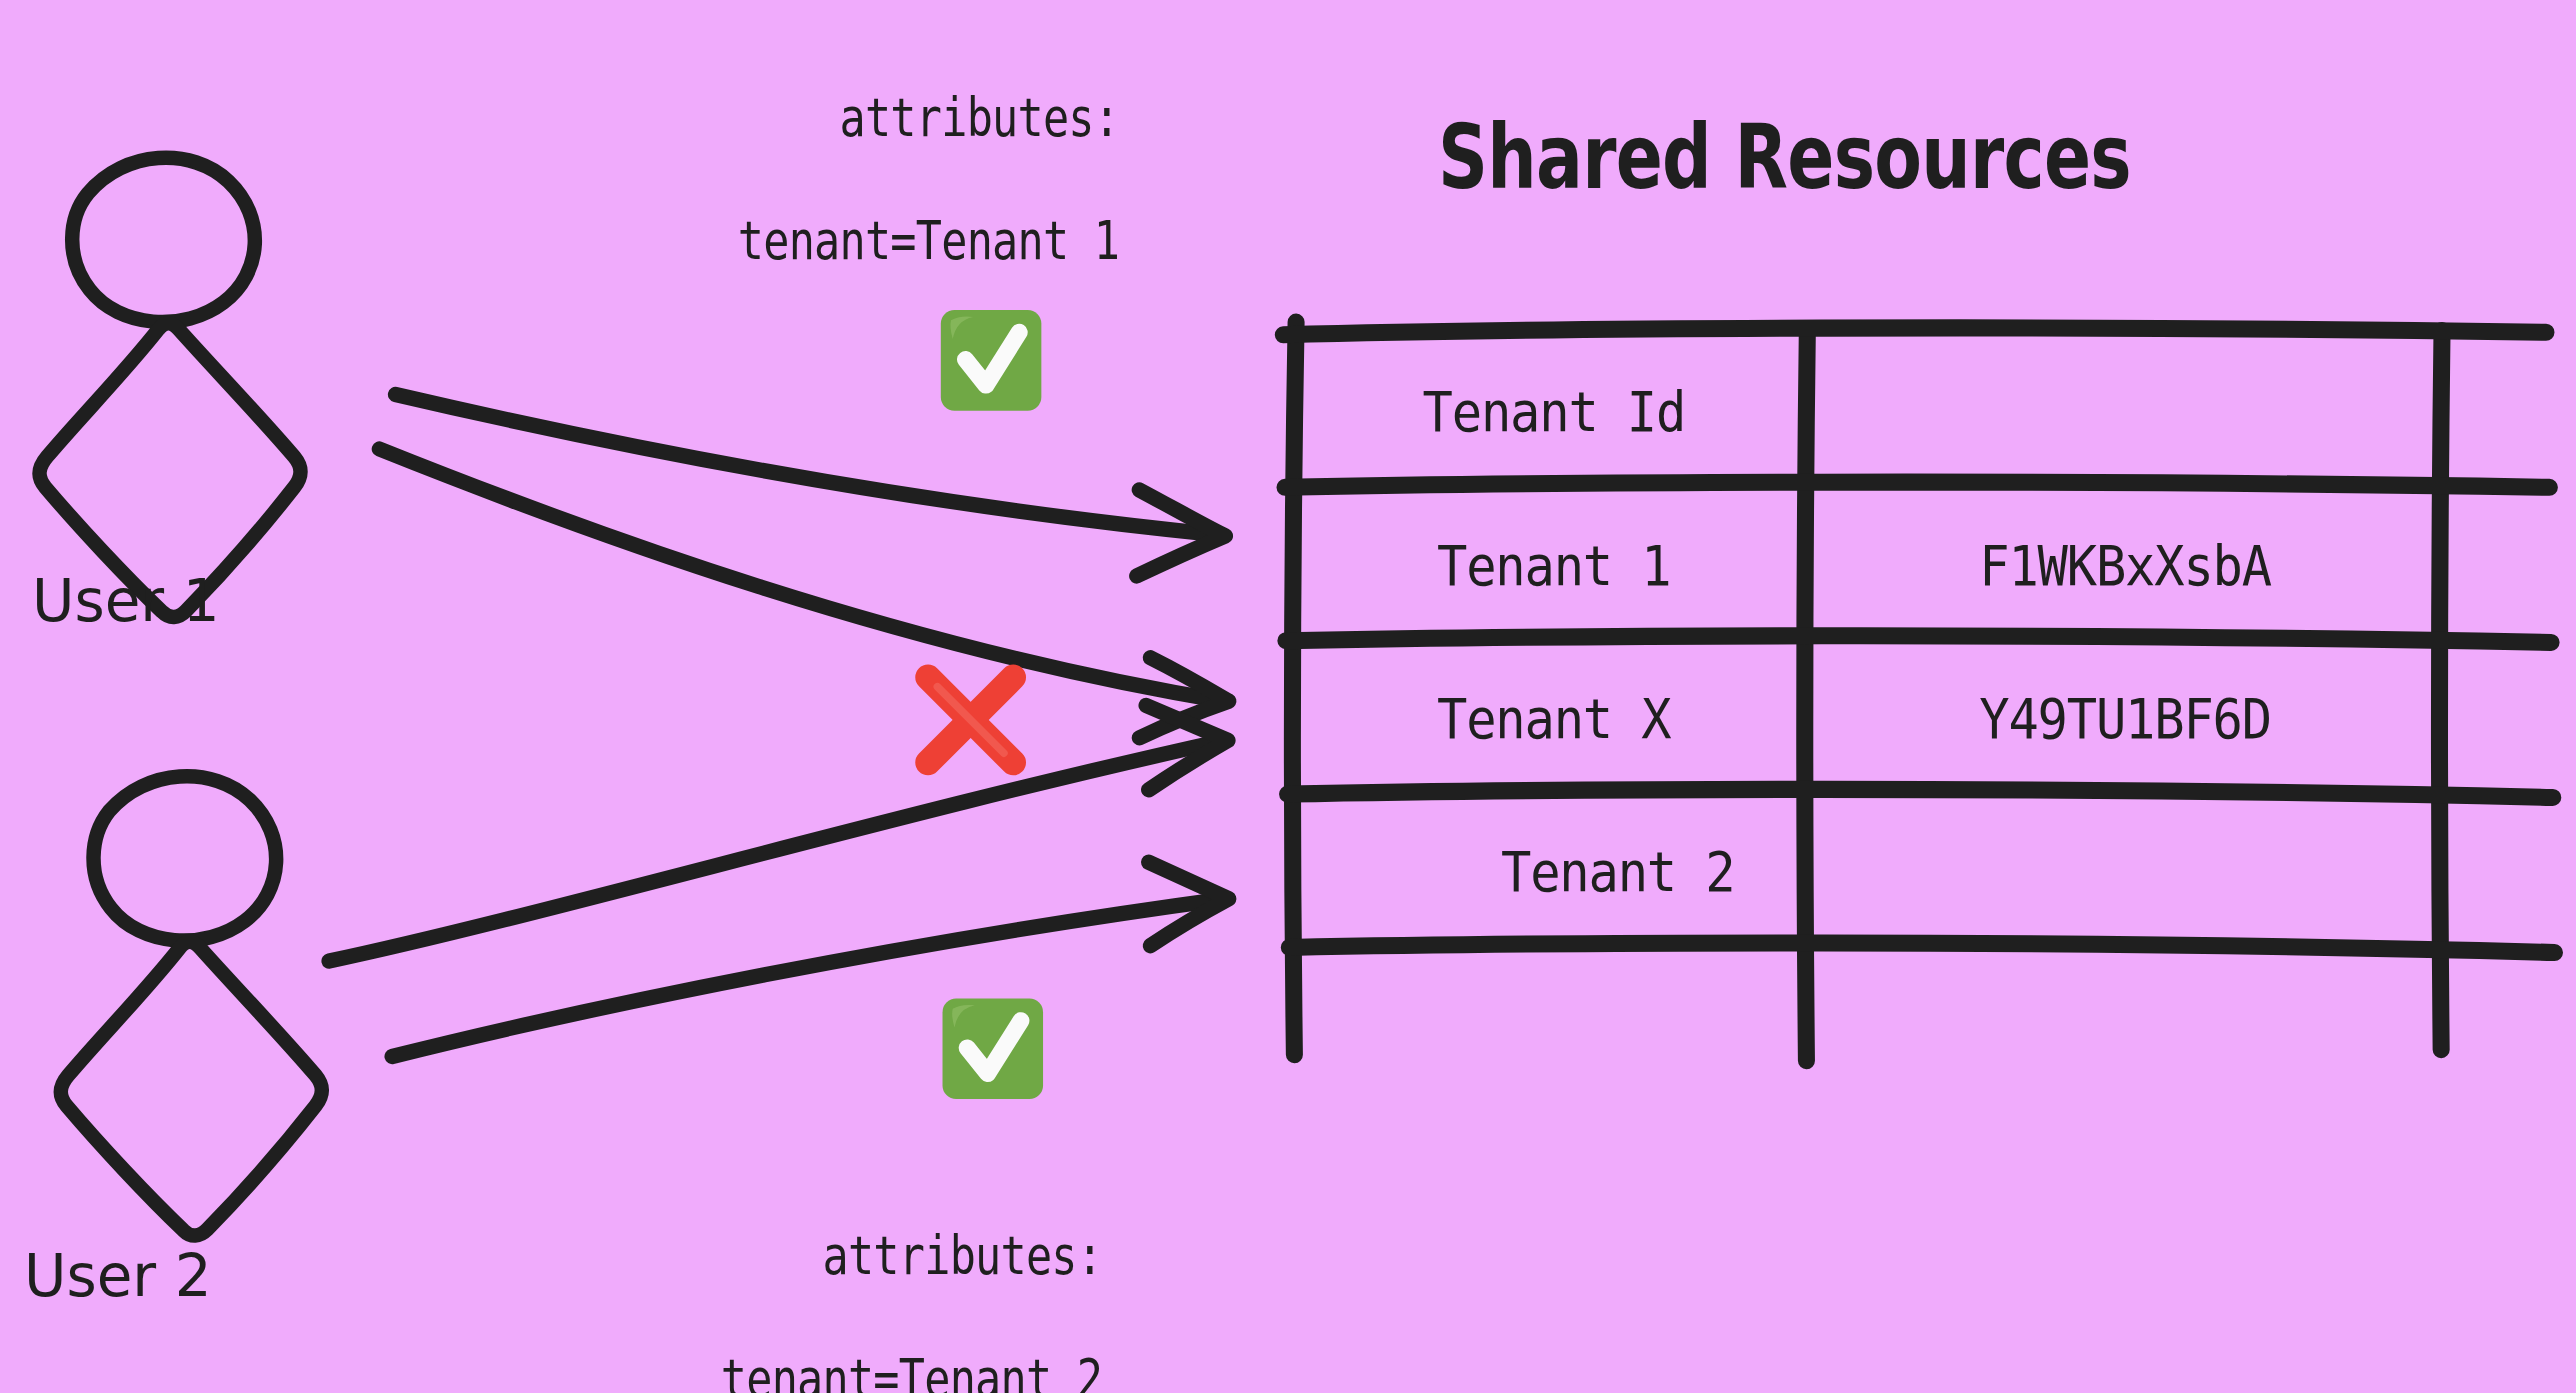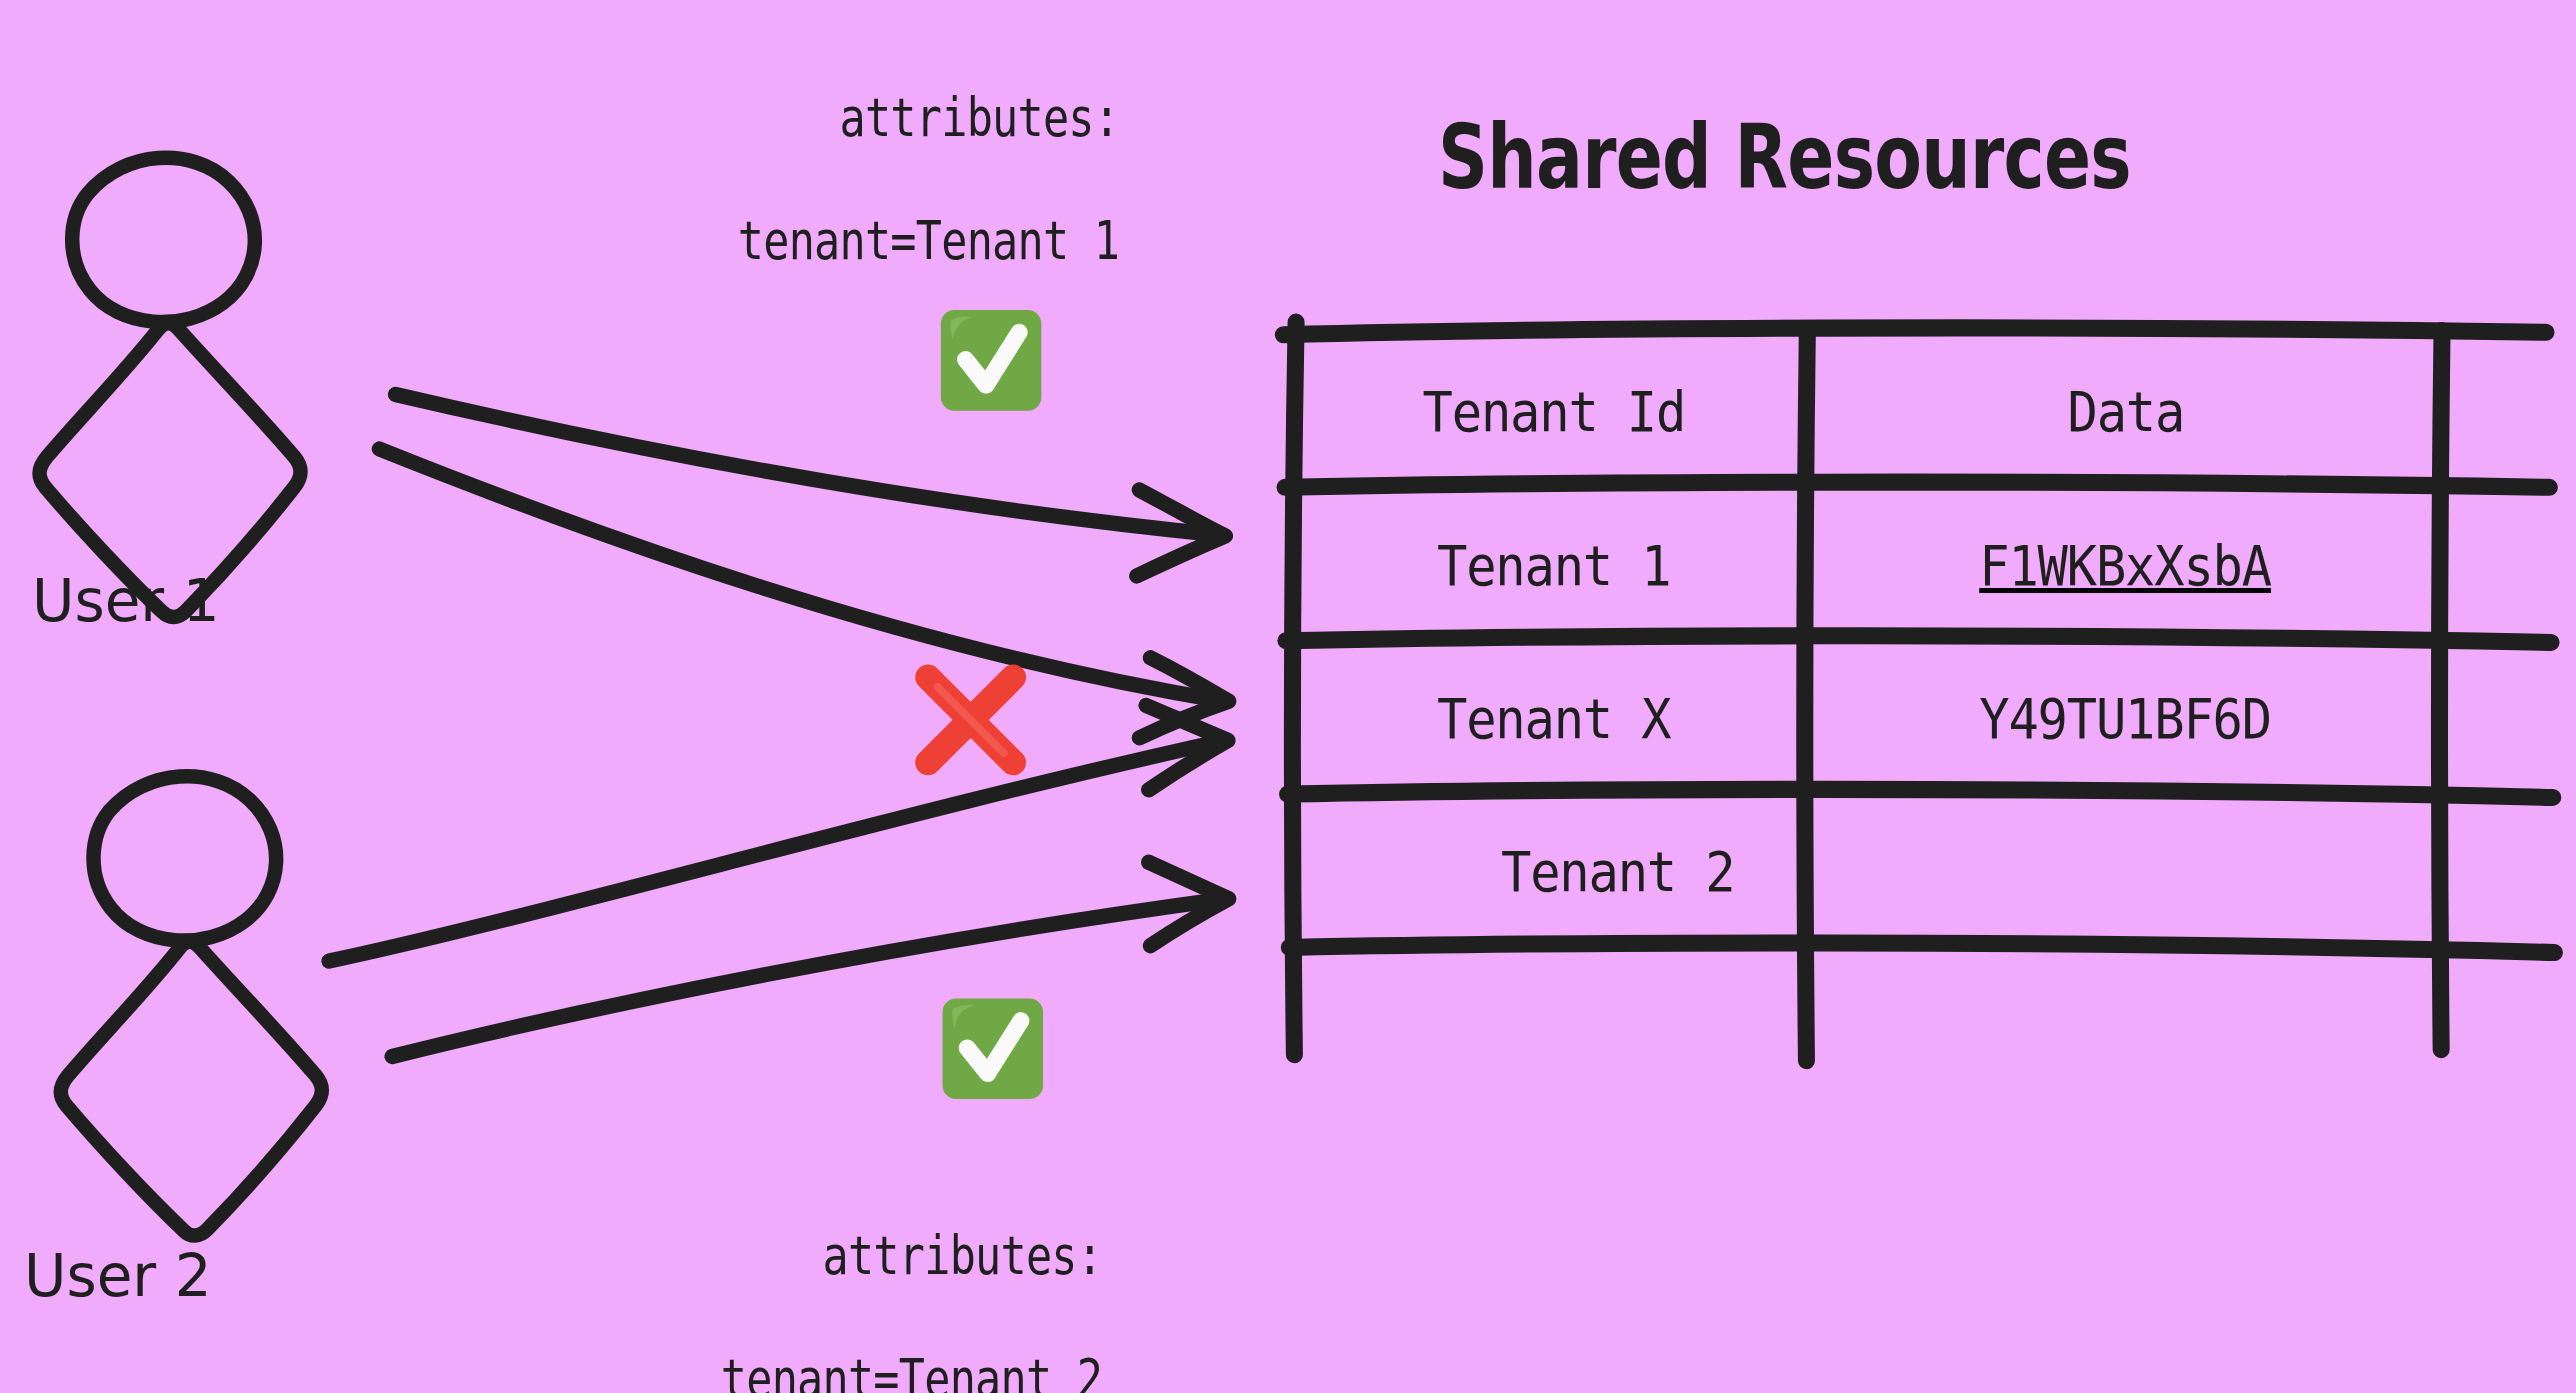--- a/index.html
+++ b/index.html
@@ -161,28 +161,25 @@
   </div>
 
   <div class="txt title" style="left:1438px; top:111px;">Shared Resources</div>
 
   <div class="txt user-label" style="left:32px; top:571px;">User 1</div>
   <div class="txt user-label" style="left:24px; top:1246px;">User 2</div>
 
   <div class="cell" style="left:1304px; top:339px; width:499px; height:145px;">
     <span class="cell-txt">Tenant Id</span>
   </div>
-  <div class="cell" style="left:1813px; top:339px; width:625px; height:145px;">
-    <span class="cell-txt">Data</span>
-  </div>
 
   <div class="cell" style="left:1304px; top:493px; width:499px; height:145px;">
     <span class="cell-txt">Tenant 1</span>
   </div>
-  <div class="cell" style="left:1813px; top:493px; width:625px; height:145px;text-decoration:underline;">
+  <div class="cell" style="left:1813px; top:493px; width:625px; height:145px;">
     <span class="cell-txt">F1WKBxXsbA</span>
   </div>
 
   <div class="cell" style="left:1304px; top:646px; width:499px; height:145px;">
     <span class="cell-txt">Tenant X</span>
   </div>
   <div class="cell" style="left:1813px; top:646px; width:625px; height:145px;text-align:right;">
     <span class="cell-txt">Y49TU1BF6D</span>
   </div>
 

